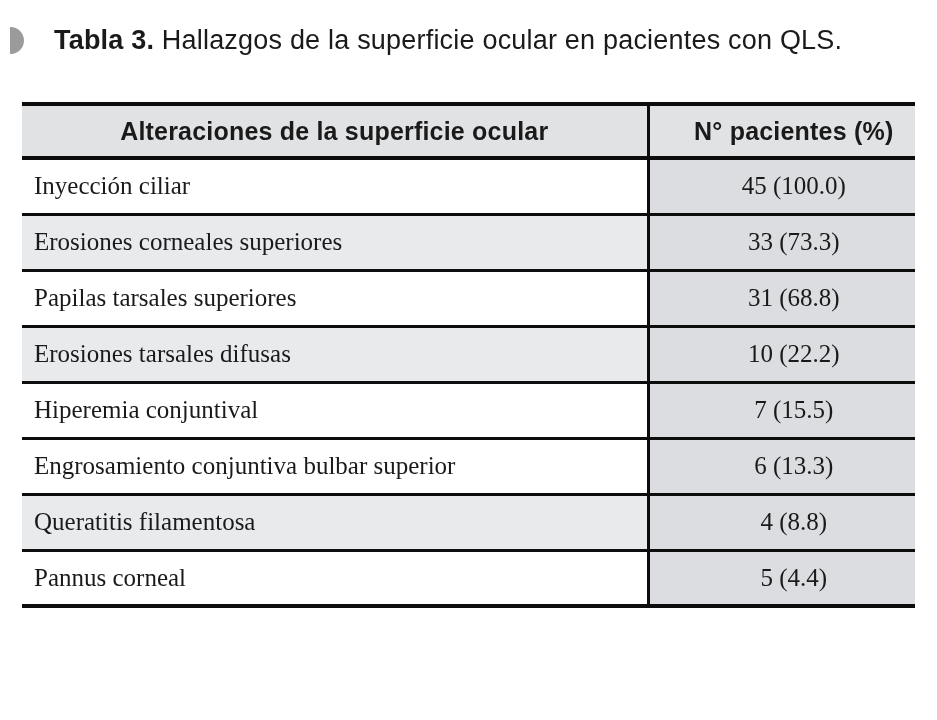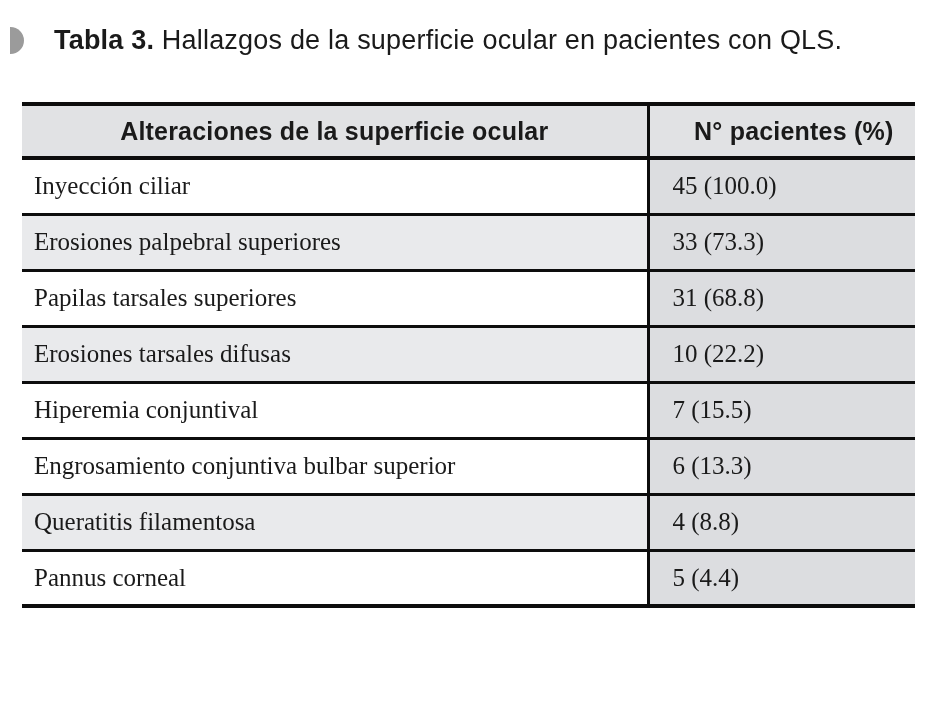--- a/index.html
+++ b/index.html
@@ -76,20 +76,21 @@
     padding-left: 12px;
     background: #ffffff;
   }
   tr.alt td.finding { background: var(--alt-row-bg); }
 
   th.value-head, td.value {
     border-left: 3px solid var(--border-color);
     padding-left: 23px;
   }
   td.value {
+    text-align: center;
     background: var(--value-col-bg);
   }
 </style>
 </head>
 <body>
 
 <div class="title-block">
   <span class="bullet"></span>
   <span class="title-text"><b>Tabla 3.</b>&nbsp;<span>Hallazgos de la superficie ocular en pacientes con QLS.</span></span>
 </div>
@@ -104,21 +105,21 @@
       <th class="finding-head">Alteraciones de la superficie ocular</th>
       <th class="value-head">N° pacientes (%)</th>
     </tr>
   </thead>
   <tbody>
       <tr>
     <td class="finding">Inyección ciliar</td>
     <td class="value">45 (100.0)</td>
   </tr>
       <tr class="alt">
-    <td class="finding">Erosiones palpebral superiores</td>
+    <td class="finding">Erosiones corneales superiores</td>
     <td class="value">33 (73.3)</td>
   </tr>
       <tr>
     <td class="finding">Papilas tarsales superiores</td>
     <td class="value">31 (68.8)</td>
   </tr>
       <tr class="alt">
     <td class="finding">Erosiones tarsales difusas</td>
     <td class="value">10 (22.2)</td>
   </tr>

